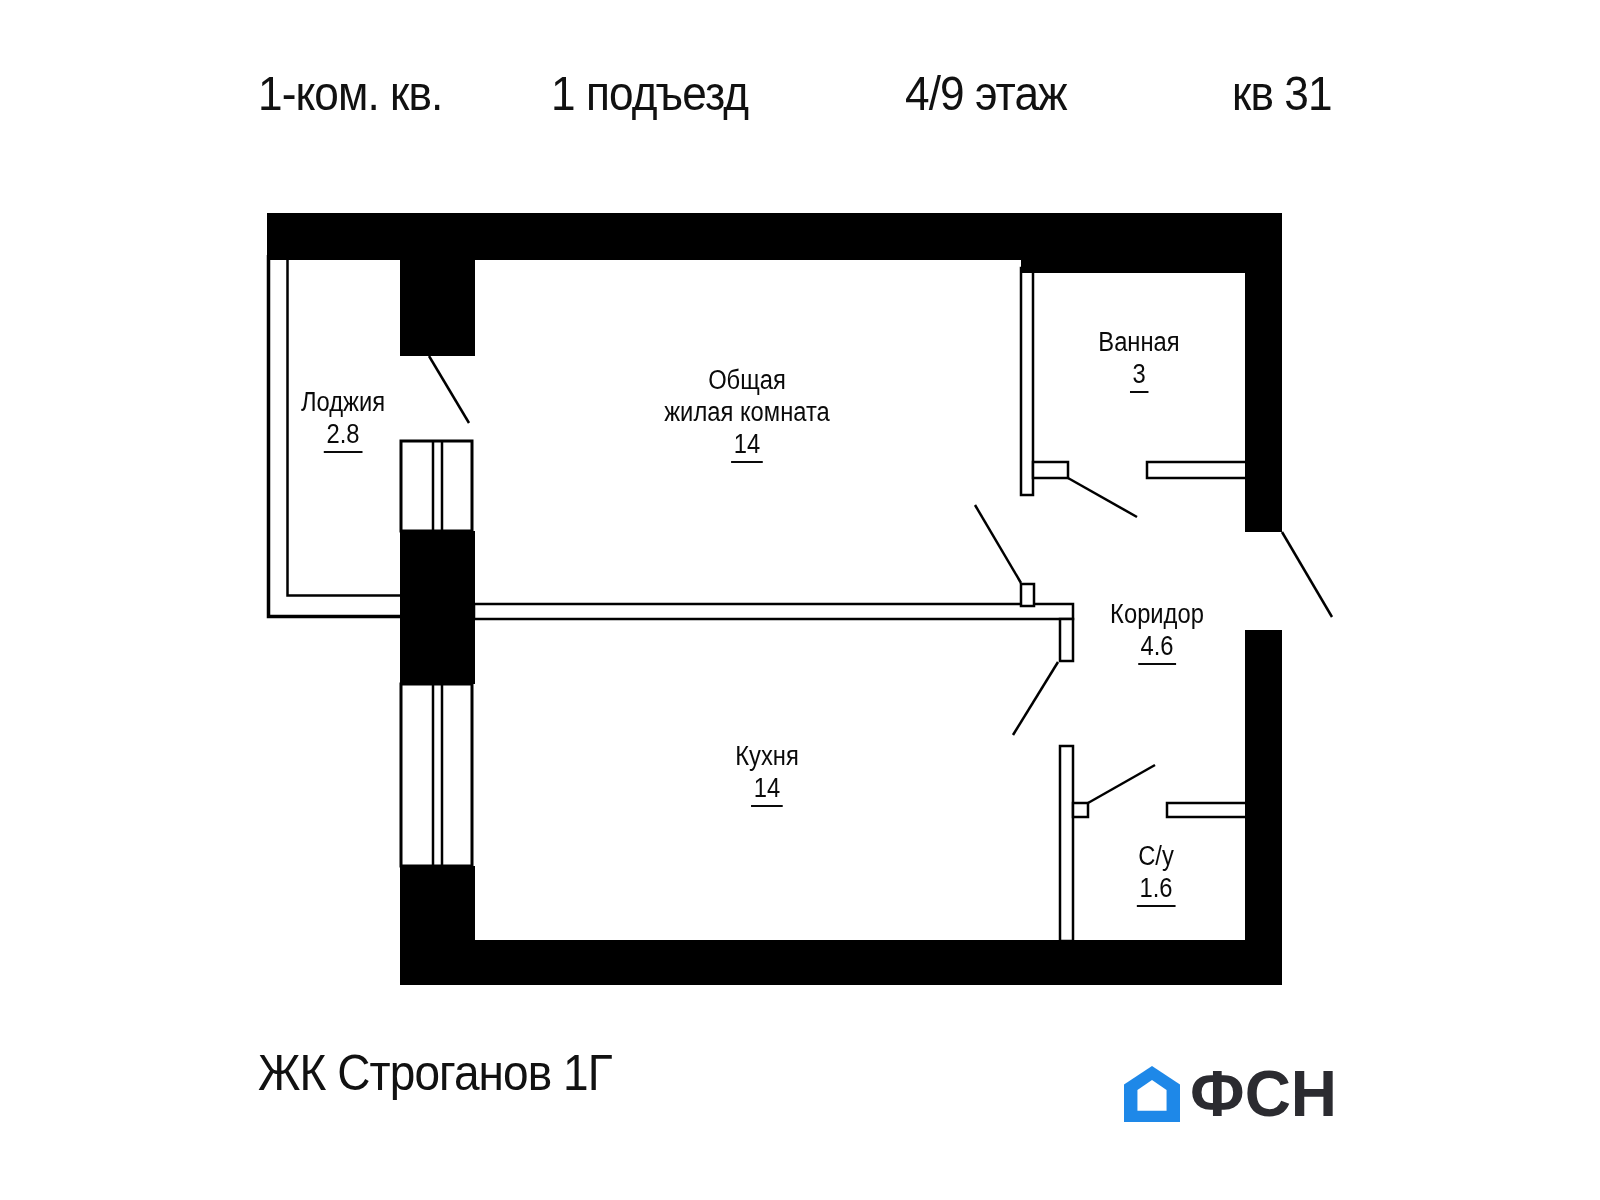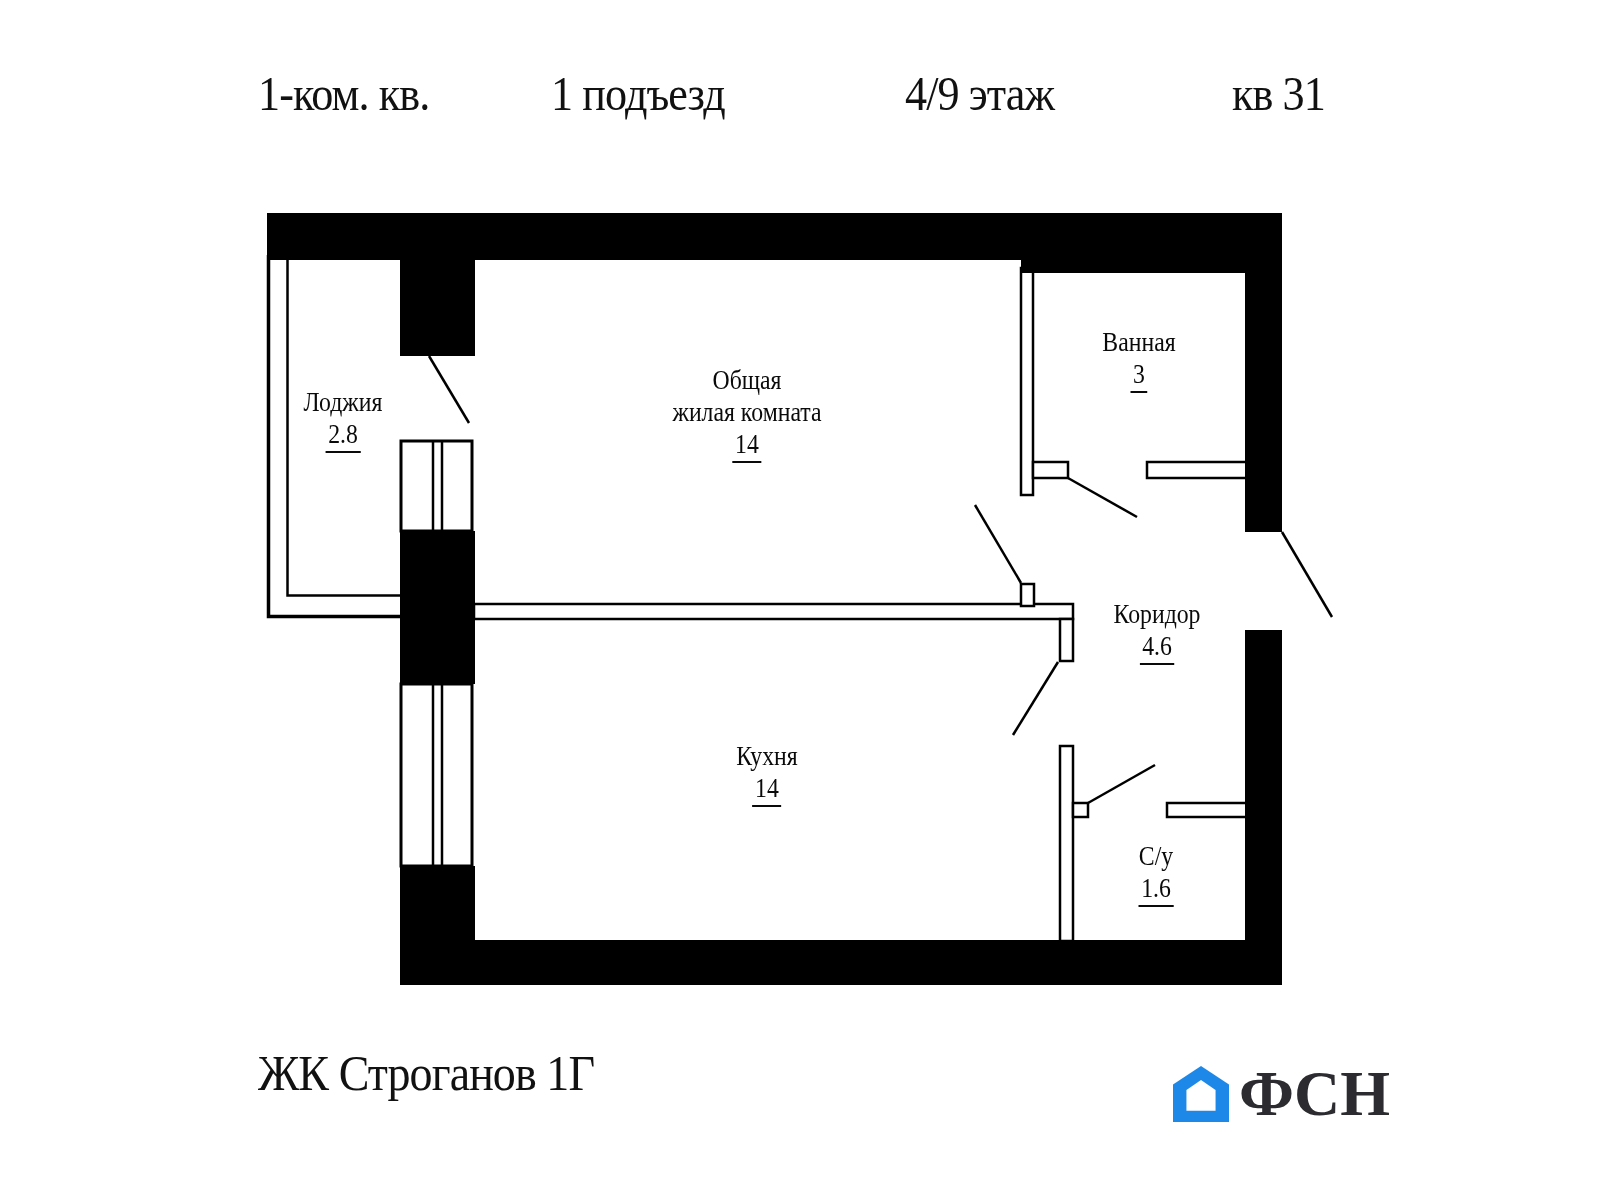--- a/index.html
+++ b/index.html
@@ -1,39 +1,39 @@
 <!DOCTYPE html>
 <html><head>
 <meta charset="utf-8">
 <style>
   html,body{margin:0;padding:0;background:#fff;}
   #canvas{
     position:relative;width:1592px;height:1200px;background:#ffffff;
-    font-family:Liberation Serif, serif;color:#0a0a0a;overflow:hidden;
+    font-family:Liberation Sans, sans-serif;color:#0a0a0a;overflow:hidden;
   }
   
   .title-part{
     position:absolute;top:66px;font-size:48px;font-weight:400;letter-spacing:-1px;
     white-space:nowrap;color:#111;transform:scaleX(.92);transform-origin:left center;
   }
   
   #plan{position:absolute;left:0;top:0;}
   
   .room-label{
     position:absolute;text-align:center;font-size:27px;line-height:32px;color:#0a0a0a;
     white-space:nowrap;transform:translateX(-50%) scaleX(.88);
   }
   .room-area{display:inline-block;border-bottom:2px solid #0a0a0a;padding:0 3px 1px 3px;}
   
   .footer-name{
     position:absolute;left:258px;top:1044px;font-size:50px;font-weight:400;letter-spacing:-1px;
     color:#111;white-space:nowrap;transform:scaleX(.92);transform-origin:left center;
   }
   .logo{
-    position:absolute;left:1173px;top:1062px;display:flex;align-items:center;gap:10px;
+    position:absolute;left:1124px;top:1062px;display:flex;align-items:center;gap:10px;
   }
   .logo-text{font-size:64px;font-weight:700;letter-spacing:0px;line-height:1;}
 </style>
 </head>
 <body>
 
 <div id="canvas">
 
   <span class="title-part" style="left:258px">1-ком. кв.</span>
   <span class="title-part" style="left:551px">1 подъезд</span>

